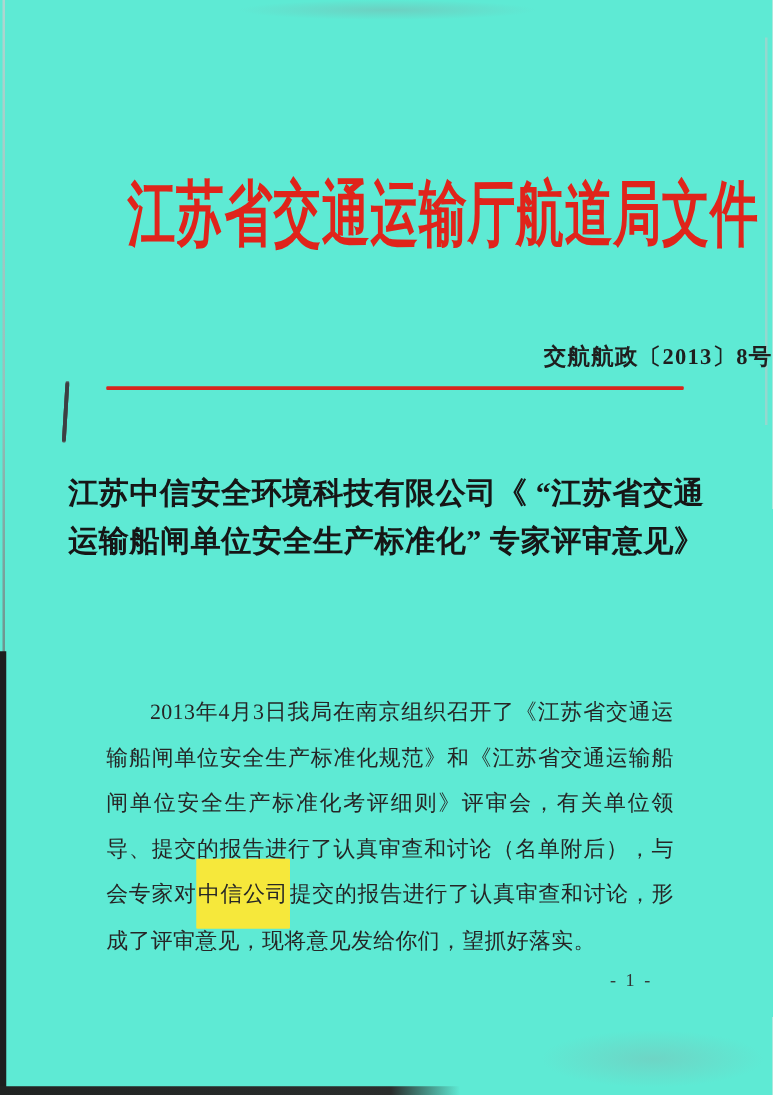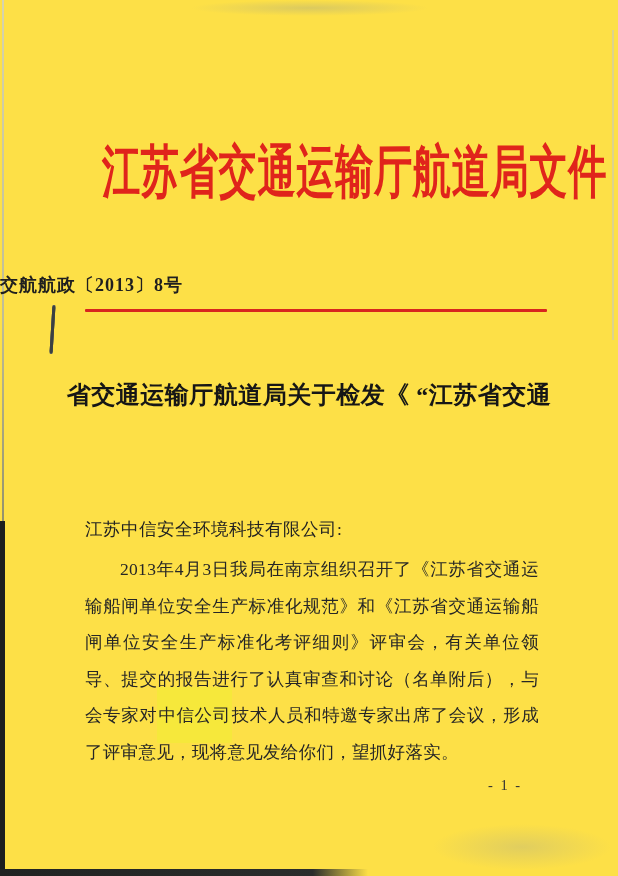--- a/index.html
+++ b/index.html
@@ -1,21 +1,21 @@
 <!DOCTYPE html>
 <html><head>
 <meta charset="utf-8">
 <style>
   html, body { margin: 0; padding: 0; background: #e8e8e6; }
   .page {
     position: relative;
     width: 618px;
     height: 876px;
     margin: 0 auto;
-    background: #fde047;
+    background: #5eead4;
     overflow: hidden;
     font-family: "Liberation Serif", "DejaVu Serif", serif;
     color: #242424;
   }
 
   
   .scan-edge-left-thin {
     position: absolute; left: 2px; top: 0; width: 2px; height: 530px;
     background: linear-gradient(#c9cfcf 0%, #aab1b1 60%, #6f7676 100%);
     opacity: .75;
@@ -52,21 +52,21 @@
     position: absolute; top: 138px; left: 0; right: 0;
     text-align: center;
     font-size: 57px; font-weight: bold; line-height: 1.2;
     white-space: nowrap;
     transform: scaleX(0.67);
     transform-origin: center;
     letter-spacing: 1px;
   }
   .doc-number {
     position: absolute; top: 273px; left: 0; right: 0;
-    text-align: left;
+    text-align: right;
     font-size: 18px; font-weight: bold; letter-spacing: 1px;
     color: #1f1f1f;
   }
   .red-rule {
     position: absolute; top: 309px; left: 85px;
     width: 462px; height: 3px;
     border-radius: 1px;
   }
   .notice-title {
     position: absolute; top: 376px; left: 0; right: 0;
@@ -110,22 +110,22 @@
   <div class="scan-smudge-bottom-right"></div>
   <div class="scan-pen-mark"></div>
 
   <div class="red-title" style="color: rgb(224, 36, 27);">江苏省交通运输厅航道局文件</div>
 
   <div class="doc-number">交航航政〔2013〕8号</div>
 
   <div class="red-rule" style="background-color: rgb(216, 37, 30);"></div>
 
   <div class="notice-title">
-    <div>省交通运输厅航道局关于检发《 “江苏省交通</div>
+    <div>江苏中信安全环境科技有限公司《 “江苏省交通</div>
+    <div>运输船闸单位安全生产标准化” 专家评审意见》</div>
   </div>
 
-  <div class="salutation">江苏中信安全环境科技有限公司:</div>
 
-  <div class="body-paragraph"><span>2013年4月3日我局在南京组织召开了《江苏省交通运输船闸单位安全生产标准化规范》和《江苏省交通运输船闸单位安全生产标准化考评细则》评审会，有关单位领导、提交的报告进行了认真审查和讨论（名单附后），与会专家对</span><span class="highlight" style="background-color: rgb(246, 232, 59);">中信公司</span><span>技术人员和特邀专家出席了会议，形成了评审意见，现将意见发给你们，望抓好落实。</span></div>
+  <div class="body-paragraph"><span>2013年4月3日我局在南京组织召开了《江苏省交通运输船闸单位安全生产标准化规范》和《江苏省交通运输船闸单位安全生产标准化考评细则》评审会，有关单位领导、提交的报告进行了认真审查和讨论（名单附后），与会专家对</span><span class="highlight" style="background-color: rgb(246, 232, 59);">中信公司</span><span>提交的报告进行了认真审查和讨论，形成了评审意见，现将意见发给你们，望抓好落实。</span></div>
 
   <div class="page-number">- 1 -</div>
 
 </div>
 
 </body></html>

